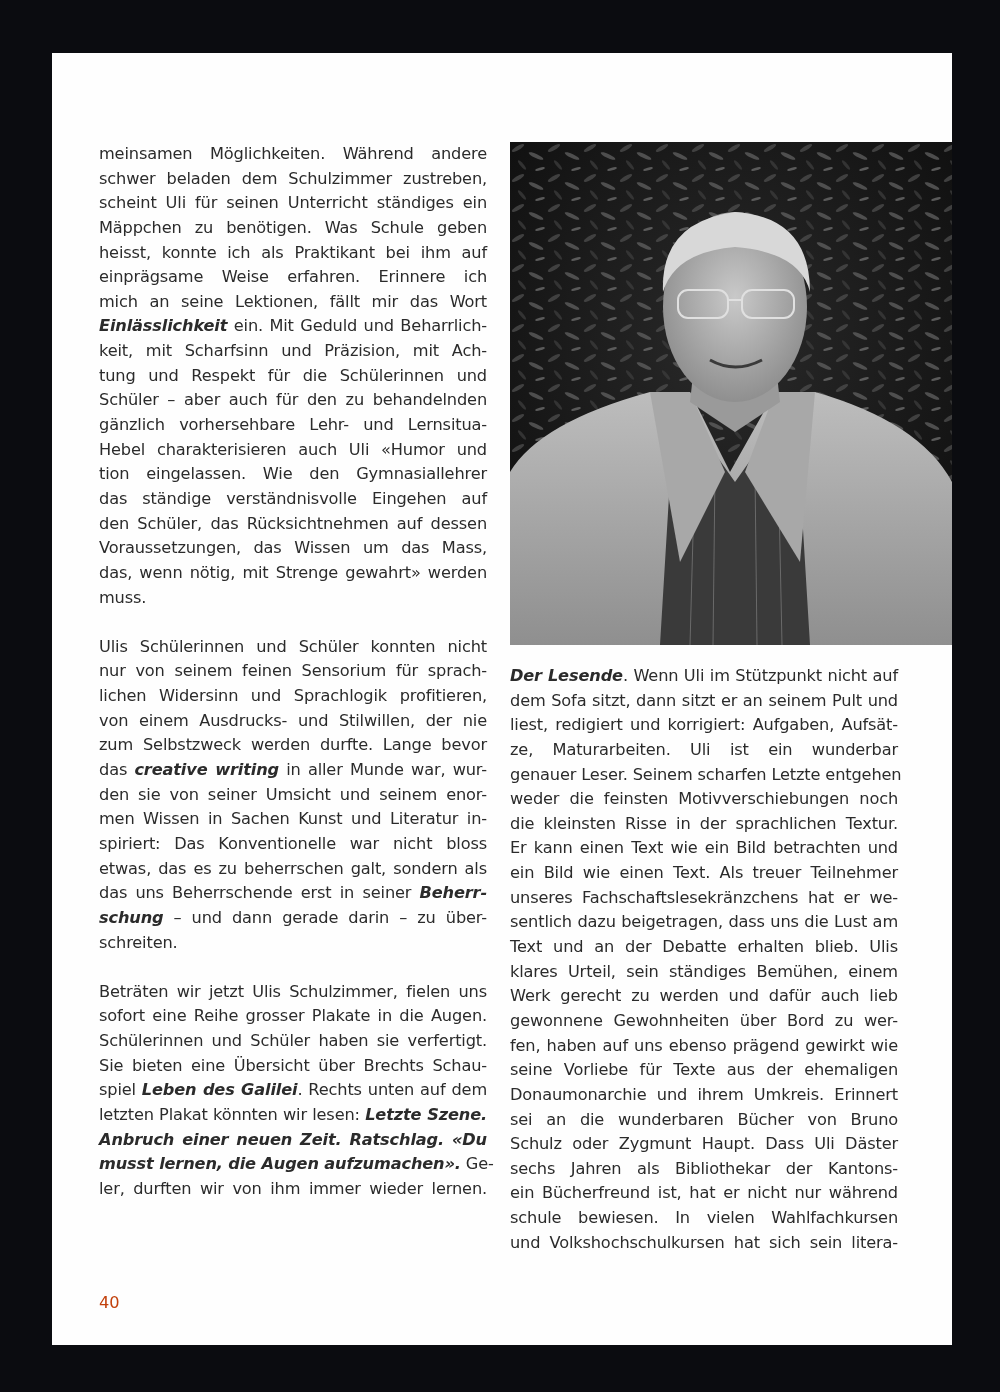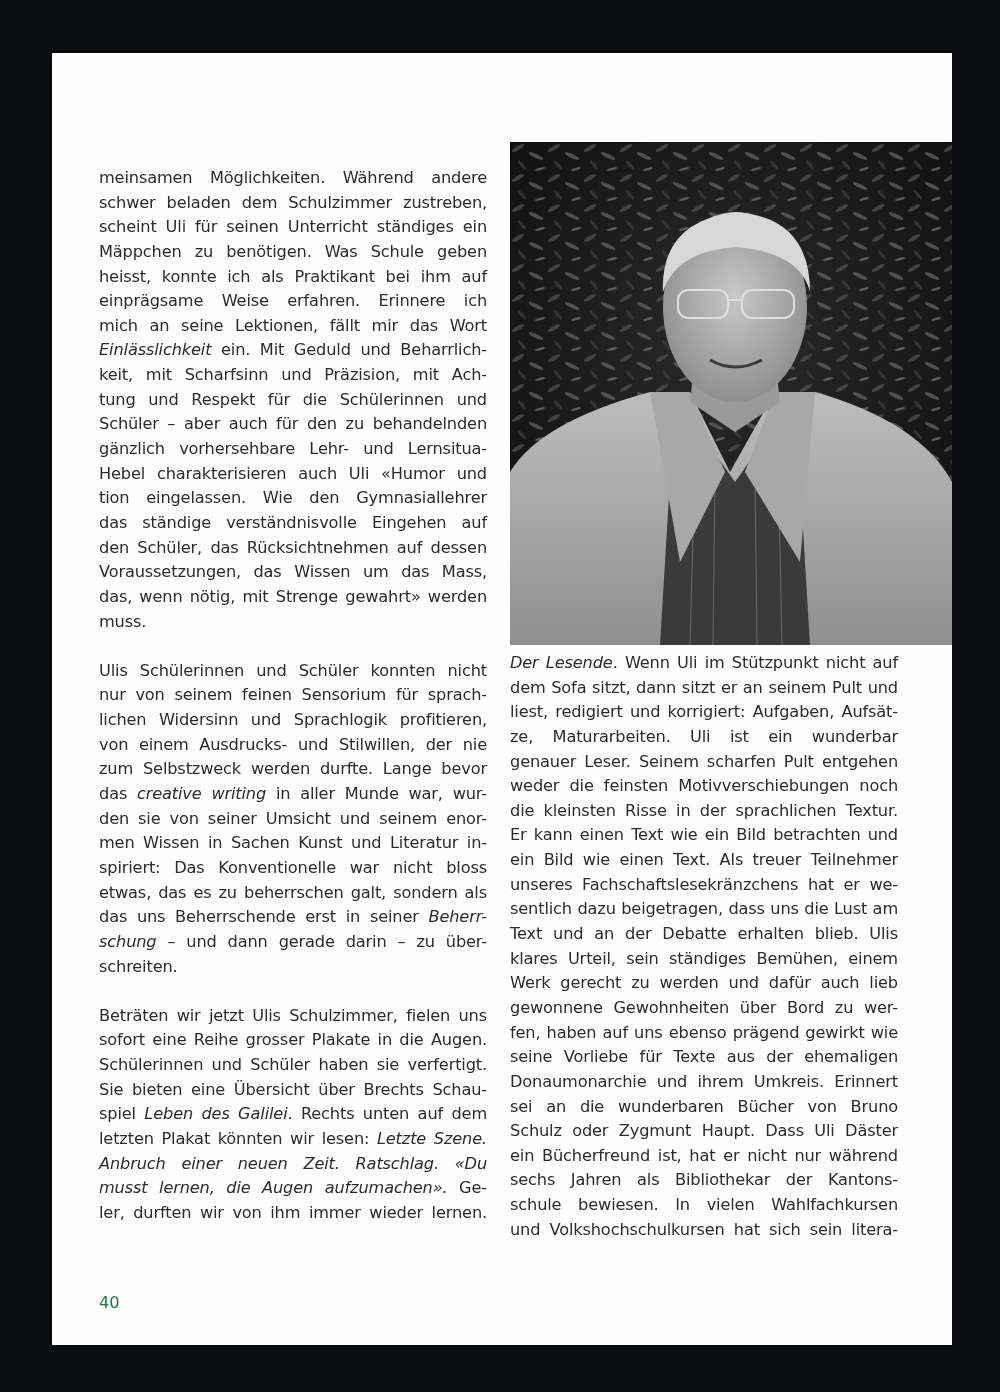--- a/index.html
+++ b/index.html
@@ -15,45 +15,45 @@
     left: 52px; top: 53px;
     width: 900px; height: 1292px;
     background: #fefefe;
   }
   .col {
     position: absolute;
     color: #2b2b2b;
     font-size: 16.2px;
     letter-spacing: -0.15px;
   }
-  .col-left { left: 47px; width: 388px; top: 89px; margin-top: 24px; }
-  .col-right-text { left: 458px; width: 388px; top: 598px; }
+  .col-left { left: 47px; width: 388px; top: 89px; }
+  .col-right-text { left: 458px; width: 388px; top: 611px; }
   .line {
     height: 24.65px;
     line-height: 24.65px;
     white-space: nowrap;
     text-align: justify;
     text-align-last: justify;
     overflow: visible;
   }
   .line.last { text-align-last: left; }
   .para-gap { height: 24.65px; }
-  .line i { font-style: italic; }
+  .line i { font-style: italic; font-weight: bold; }
   .photo {
     position: absolute;
     left: 458px; top: 89px;
     width: 442px; height: 503px;
     background: #1a1a1a;
     overflow: hidden;
   }
   .page-number {
     position: absolute;
     left: 47px; top: 1240px;
     font-size: 16.2px;
-    color: #15803d;
+    color: #c2410c;
   }
 </style>
 </head>
 <body>
 
 <div class="page">
 
   <div class="col col-left">
 
     <div>
@@ -164,36 +164,36 @@
 
       <path d="M200 218 Q225 232 252 218" stroke="#3a3a3a" stroke-width="3" fill="none"></path>
     </svg>
   </div>
 
   <div class="col col-right-text">
     <div class="line"><i>Der Lesende</i><span>. Wenn Uli im Stützpunkt nicht auf</span></div>
     <div class="line">dem Sofa sitzt, dann sitzt er an seinem Pult und</div>
     <div class="line">liest, redigiert und korrigiert: Aufgaben, Aufsät-</div>
     <div class="line">ze, Maturarbeiten. Uli ist ein wunderbar</div>
-    <div class="line">genauer Leser. Seinem scharfen Pult entgehen</div>
+    <div class="line">genauer Leser. Seinem scharfen Letzte entgehen</div>
     <div class="line">weder die feinsten Motivverschiebungen noch</div>
     <div class="line">die kleinsten Risse in der sprachlichen Textur.</div>
     <div class="line">Er kann einen Text wie ein Bild betrachten und</div>
     <div class="line">ein Bild wie einen Text. Als treuer Teilnehmer</div>
     <div class="line">unseres Fachschaftslesekränzchens hat er we-</div>
     <div class="line">sentlich dazu beigetragen, dass uns die Lust am</div>
     <div class="line">Text und an der Debatte erhalten blieb. Ulis</div>
     <div class="line">klares Urteil, sein ständiges Bemühen, einem</div>
     <div class="line">Werk gerecht zu werden und dafür auch lieb</div>
     <div class="line">gewonnene Gewohnheiten über Bord zu wer-</div>
     <div class="line">fen, haben auf uns ebenso prägend gewirkt wie</div>
     <div class="line">seine Vorliebe für Texte aus der ehemaligen</div>
     <div class="line">Donaumonarchie und ihrem Umkreis. Erinnert</div>
     <div class="line">sei an die wunderbaren Bücher von Bruno</div>
     <div class="line">Schulz oder Zygmunt Haupt. Dass Uli Däster</div>
+    <div class="line">sechs Jahren als Bibliothekar der Kantons-</div>
     <div class="line">ein Bücherfreund ist, hat er nicht nur während</div>
-    <div class="line">sechs Jahren als Bibliothekar der Kantons-</div>
     <div class="line">schule bewiesen. In vielen Wahlfachkursen</div>
     <div class="line">und Volkshochschulkursen hat sich sein litera-</div>
   </div>
 
   <div class="page-number">40</div>
 </div>
 
 </body></html>

